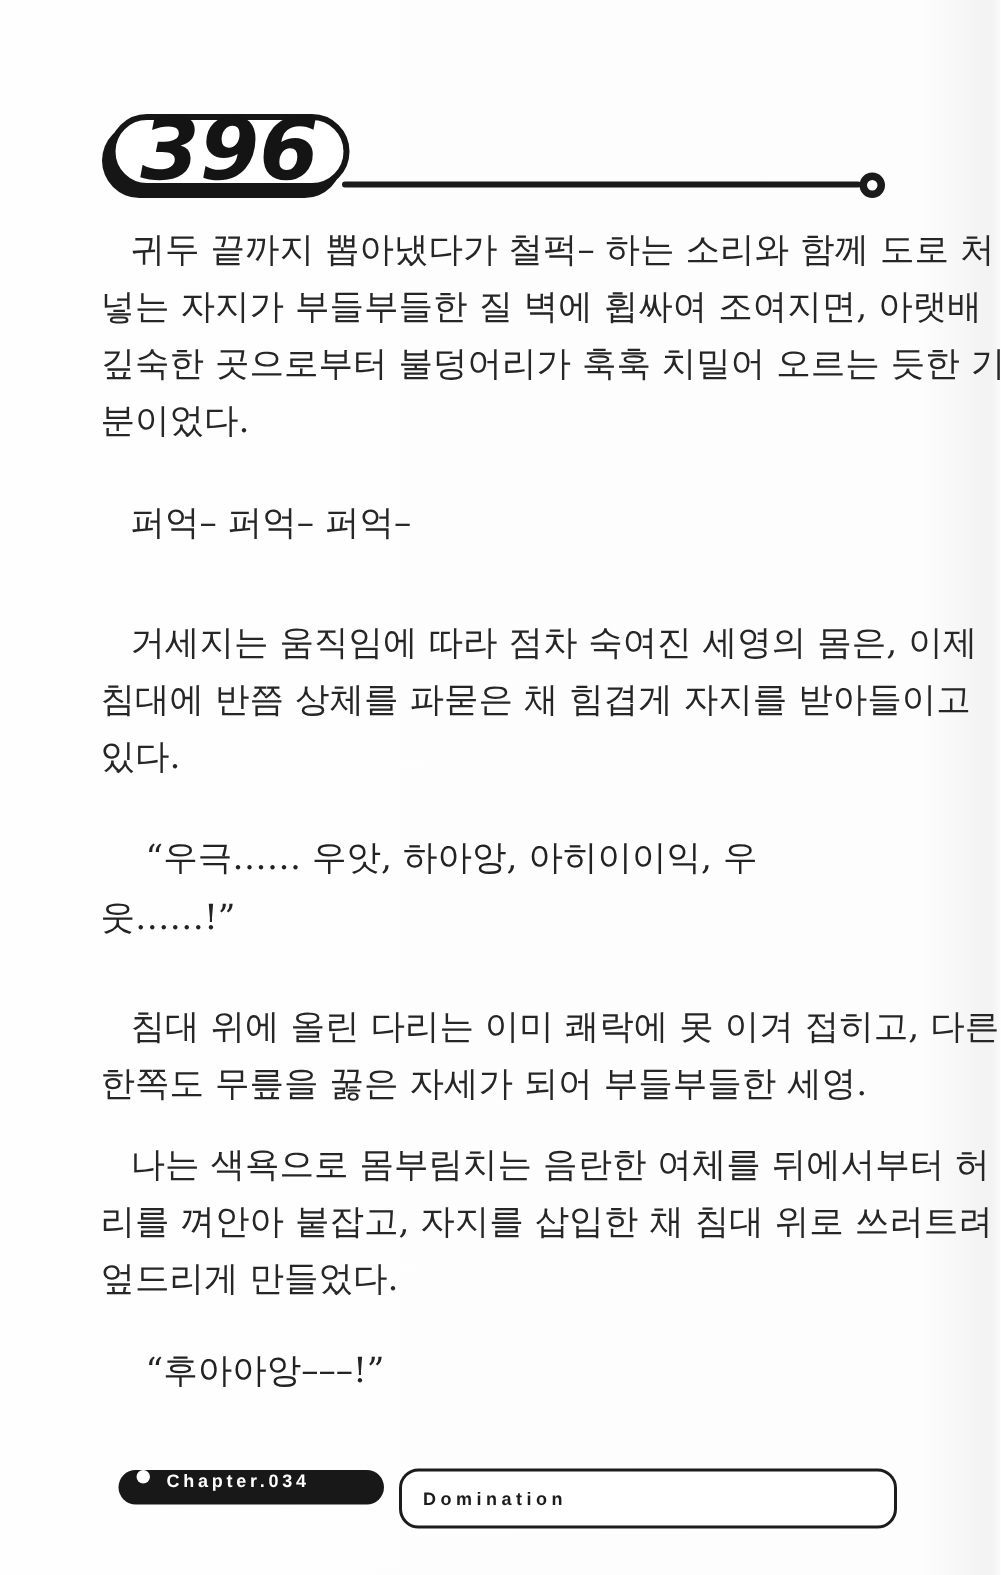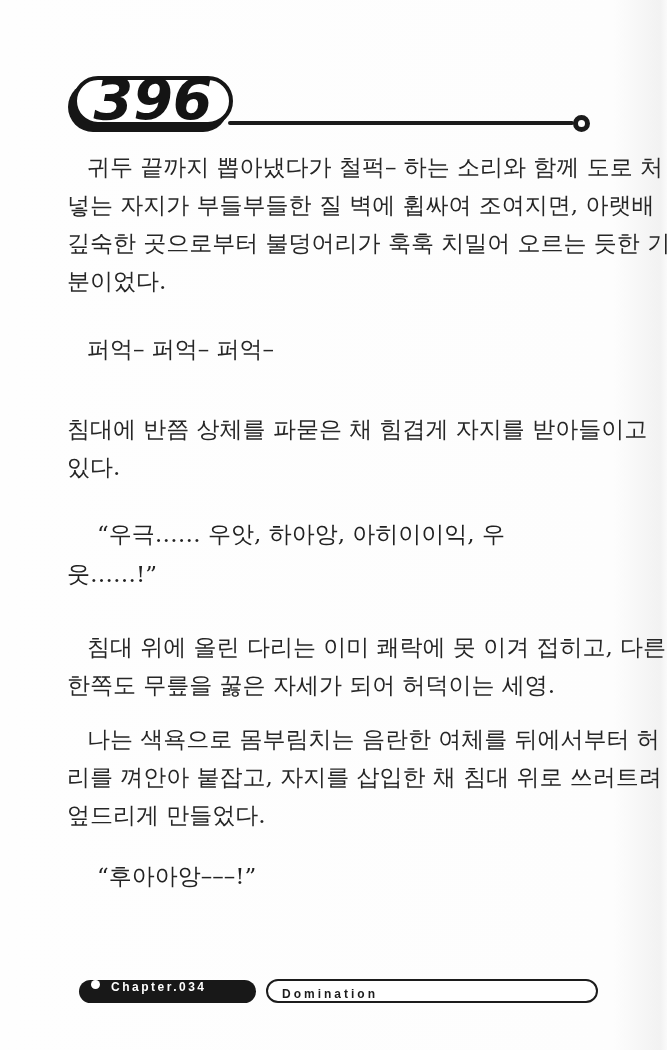--- a/index.html
+++ b/index.html
@@ -127,27 +127,27 @@
     font-weight: bold;
     letter-spacing: 2.5px;
     color: #ffffff;
     white-space: nowrap;
   }
   .title-pill {
     position: absolute;
     left: 266px;
     top: 979px;
     width: 332px;
-    height: 24px;
+    height: 40px;
     background: #ffffff;
     border: 2px solid #1c1c1c;
     border-radius: 13px;
     box-sizing: border-box;
     display: flex;
-    align-items: flex-end;
+    align-items: center;
     padding-left: 14px;
   }
   .title-label {
     font-family: "Liberation Sans", "DejaVu Sans", sans-serif;
     font-size: 12px;
     font-weight: bold;
     letter-spacing: 3px;
     color: #1c1c1c;
     white-space: nowrap;
   }
@@ -170,32 +170,33 @@
       <span class="line">넣는 자지가 부들부들한 질 벽에 휩싸여 조여지면, 아랫배</span>
       <span class="line">깊숙한 곳으로부터 불덩어리가 훅훅 치밀어 오르는 듯한 기</span>
       <span class="line">분이었다.</span>
     </div>
 
     <div class="block sfx">
       <span class="line indent">퍼억– 퍼억– 퍼억–</span>
     </div>
 
     <div class="block para2">
+      <span class="line indent">거세지는 움직임에 따라 점차 숙여진 세영의 몸은, 이제</span>
       <span class="line">침대에 반쯤 상체를 파묻은 채 힘겹게 자지를 받아들이고</span>
       <span class="line">있다.</span>
     </div>
 
     <div class="block dialogue dia1">
       <span class="line indent">“우극…… 우앗, 하아앙, 아히이이익, 우</span>
       <span class="line">웃……!”</span>
     </div>
 
     <div class="block para3">
       <span class="line indent">침대 위에 올린 다리는 이미 쾌락에 못 이겨 접히고, 다른</span>
-      <span class="line">한쪽도 무릎을 꿇은 자세가 되어 허덕이는 세영.</span>
+      <span class="line">한쪽도 무릎을 꿇은 자세가 되어 부들부들한 세영.</span>
     </div>
 
     <div class="block para4">
       <span class="line indent">나는 색욕으로 몸부림치는 음란한 여체를 뒤에서부터 허</span>
       <span class="line">리를 껴안아 붙잡고, 자지를 삽입한 채 침대 위로 쓰러트려</span>
       <span class="line">엎드리게 만들었다.</span>
     </div>
 
     <div class="block dialogue">
       <span class="line indent">“후아아앙–––!”</span>

